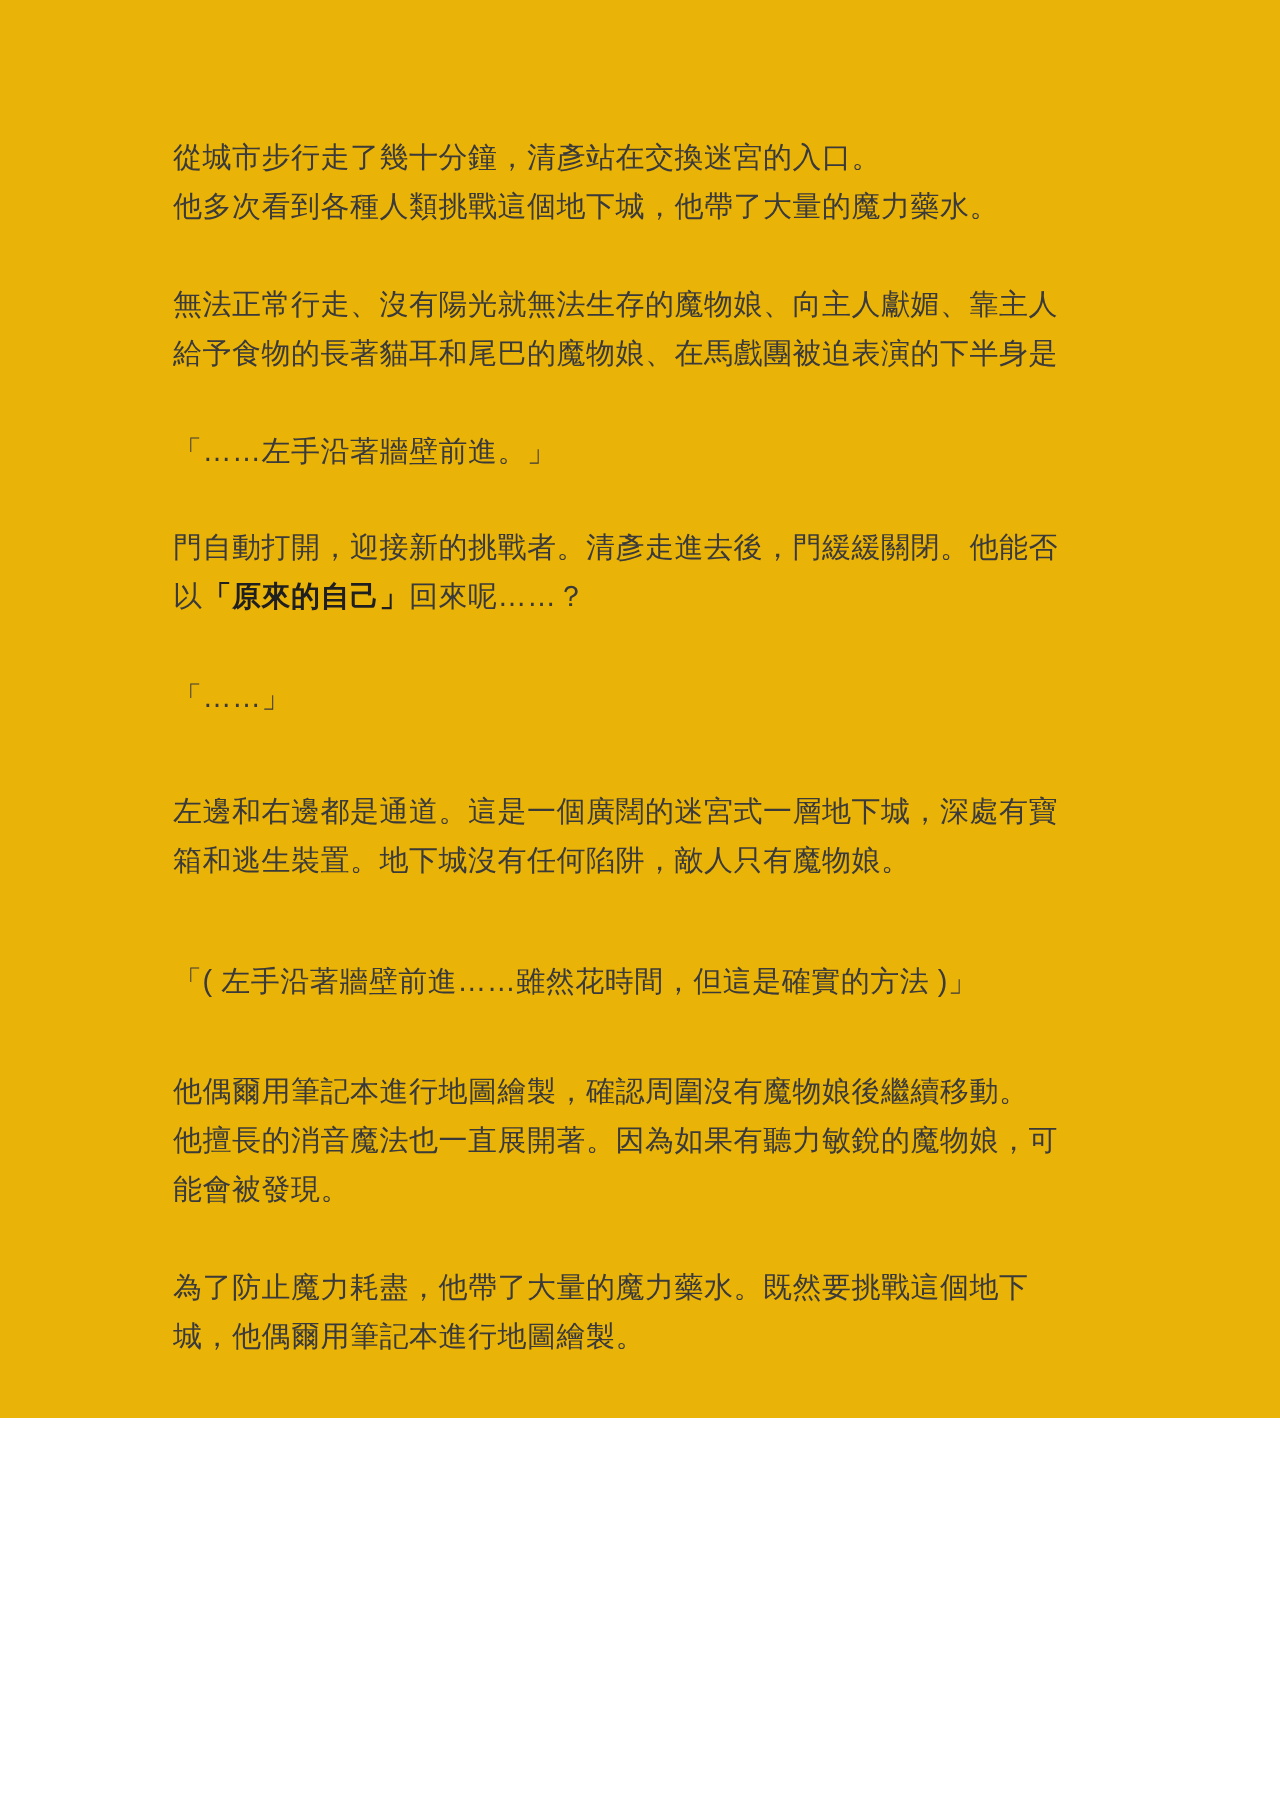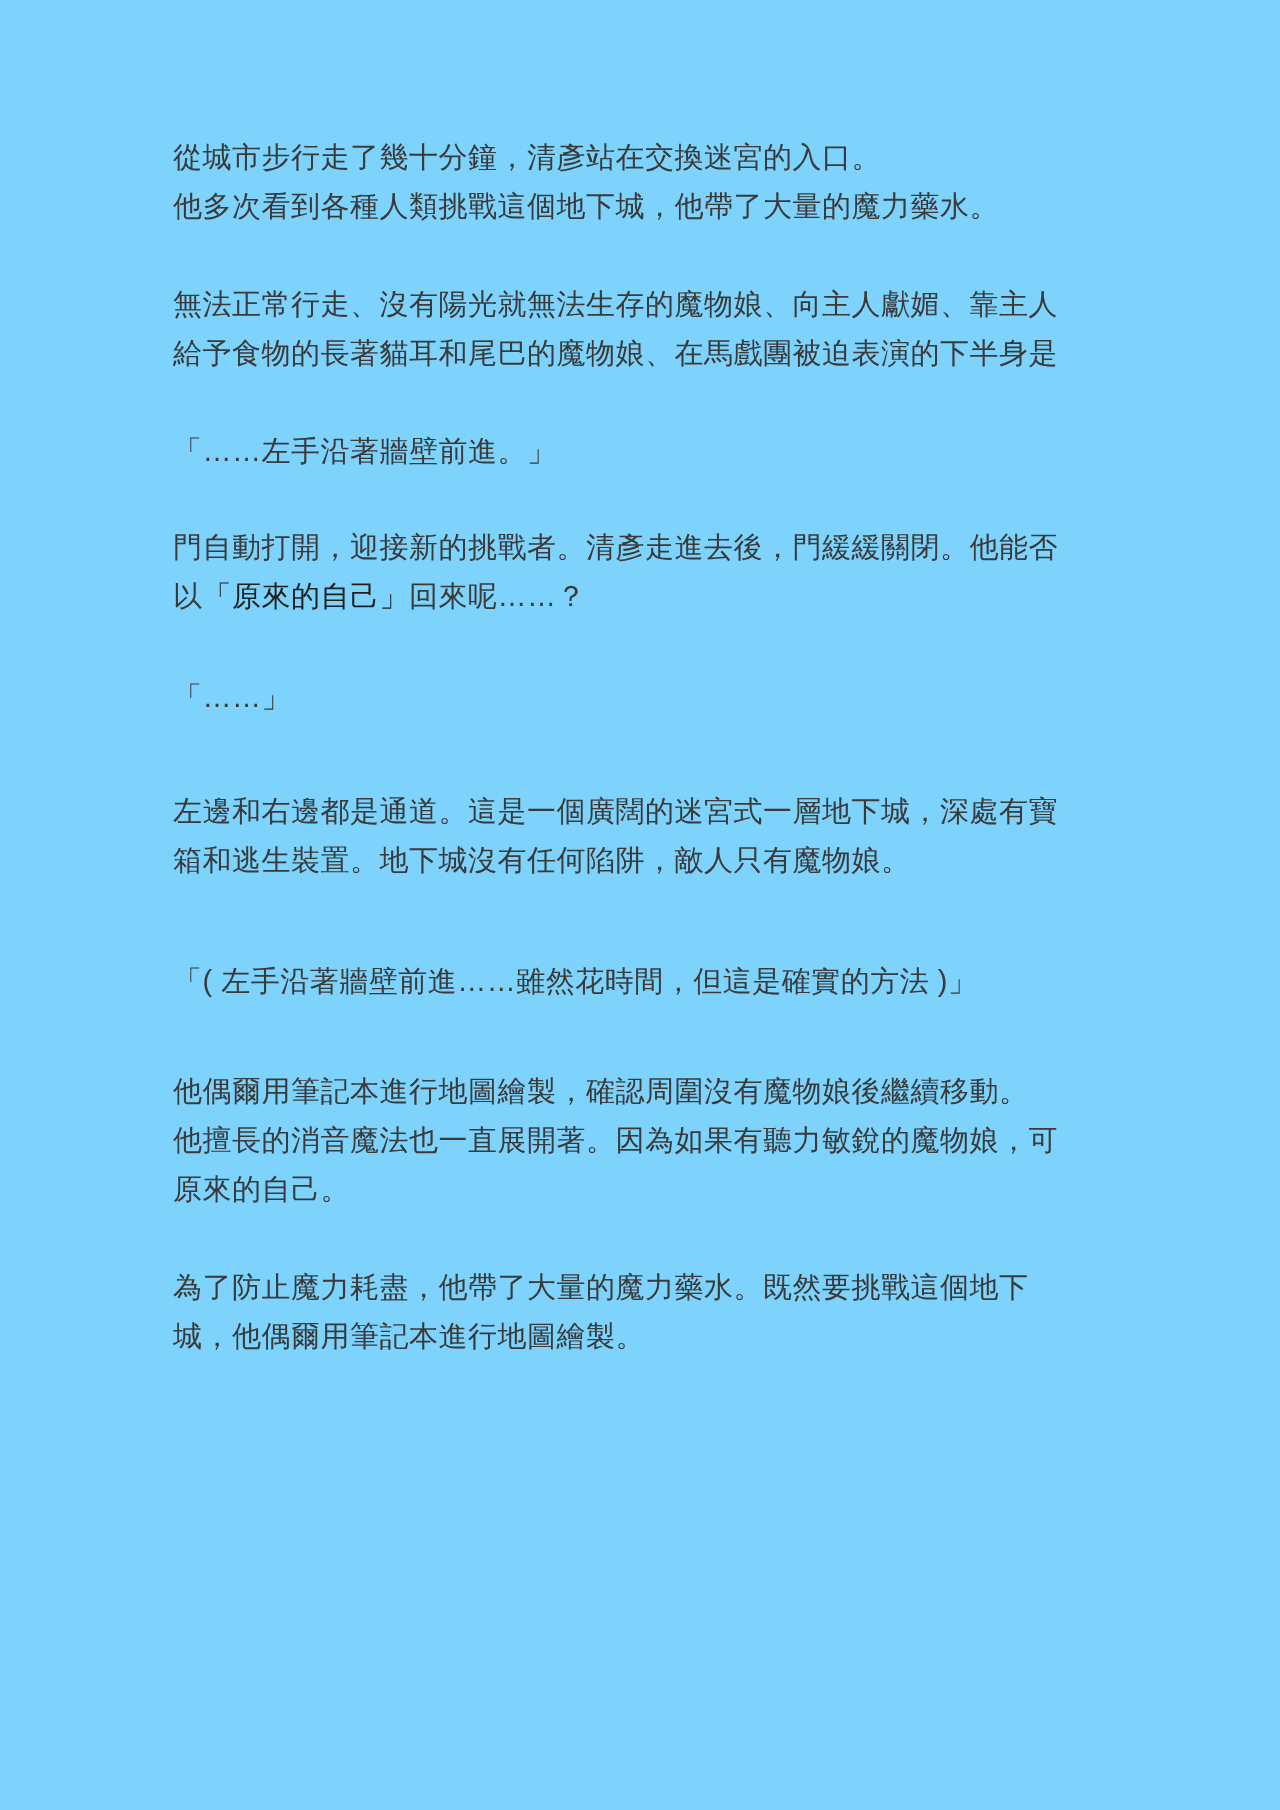--- a/index.html
+++ b/index.html
@@ -3,22 +3,22 @@
 <meta charset="utf-8">
 <style>
   html, body {
     margin: 0;
     padding: 0;
     background: #ffffff;
   }
   .page {
     position: relative;
     width: 1280px;
-    height: 1810px;
-    background: #7dd3fc;
+    height: 1418px;
+    background: #eab308;
     overflow: hidden;
     font-family: "Liberation Sans", "DejaVu Sans", sans-serif;
   }
   .content {
     position: absolute;
     left: 173px;
     top: 133px;
     width: 960px;
     color: #3a3a3a;
     font-size: 29px;
@@ -30,21 +30,21 @@
   
   .p2 { margin-top: 49px; }
   .p3 { margin-top: 49px; }
   .p4 { margin-top: 47px; }
   .p5 { margin-top: 52px; }
   .p6 { margin-top: 65px; }
   .p7 { margin-top: 72px; }
   .p8 { margin-top: 61px; }
   .p9 { margin-top: 49px; }
   strong.emph {
-    font-weight: 400;
+    font-weight: 700;
     color: #1f1f1f;
   }
 </style>
 </head>
 <body>
 
 <div class="page">
   <div class="content">
 
     <div class="para p1">
@@ -75,21 +75,21 @@
       <div class="line">箱和逃生裝置。地下城沒有任何陷阱，敵人只有魔物娘。</div>
     </div>
 
     <div class="para p7">
       <div class="line">「( 左手沿著牆壁前進……雖然花時間，但這是確實的方法 )」</div>
     </div>
 
     <div class="para p8">
       <div class="line">他偶爾用筆記本進行地圖繪製，確認周圍沒有魔物娘後繼續移動。</div>
       <div class="line">他擅長的消音魔法也一直展開著。因為如果有聽力敏銳的魔物娘，可</div>
-      <div class="line">原來的自己。</div>
+      <div class="line">能會被發現。</div>
     </div>
 
     <div class="para p9">
       <div class="line">為了防止魔力耗盡，他帶了大量的魔力藥水。既然要挑戰這個地下</div>
       <div class="line">城，他偶爾用筆記本進行地圖繪製。</div>
     </div>
 
   </div>
 </div>
 

